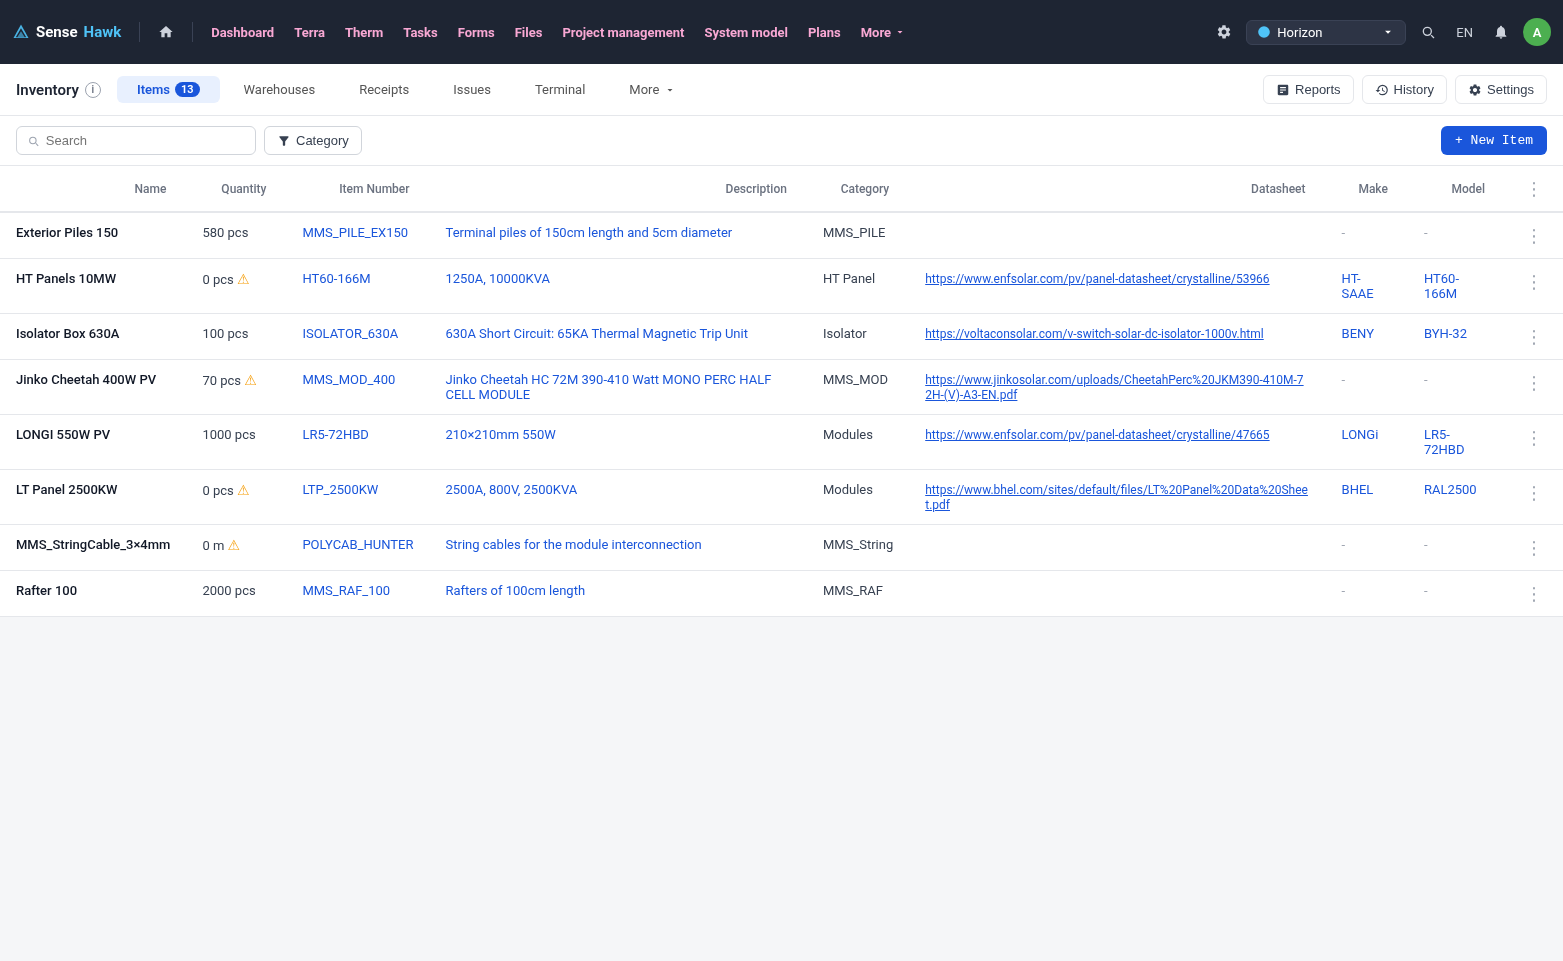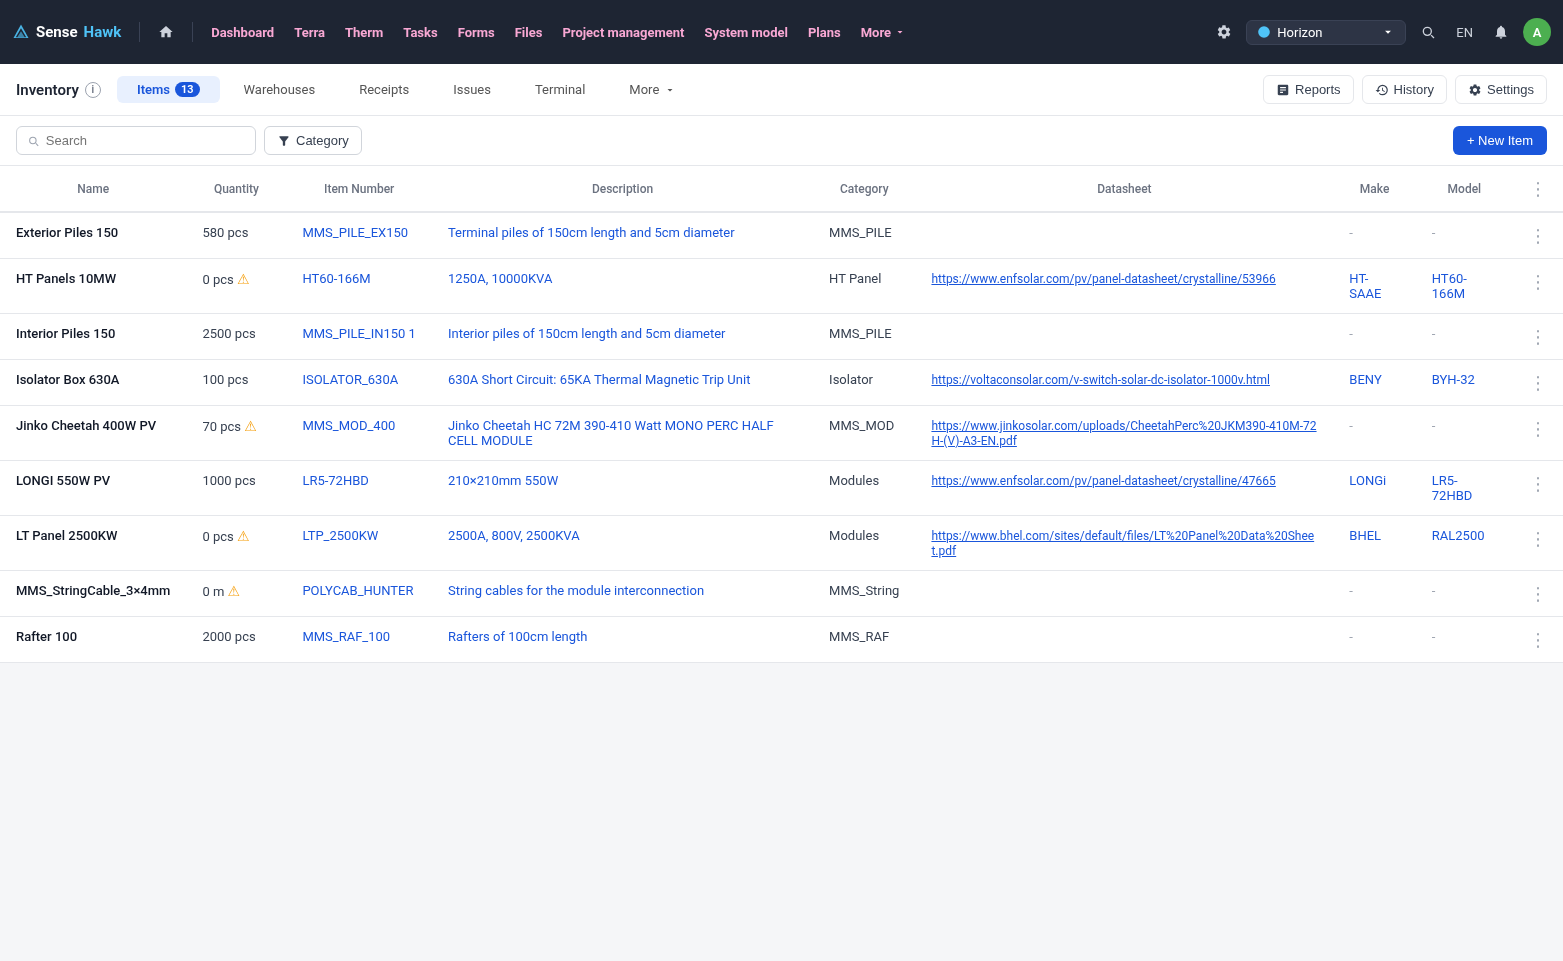--- a/index.html
+++ b/index.html
@@ -108,20 +108,21 @@
     .new-item-btn {
       display: flex; align-items: flex-start; gap: 5px;
       padding: 7px 14px;
       background: #1a56db;
       color: #fff;
       border: none;
       border-radius: 6px;
       cursor: pointer;
       font-size: 13px;
       font-weight: 500;
+      font-family: Liberation Mono, monospace;
     }
 
     
     .toolbar {
       background: #fff;
       padding: 10px 16px;
       display: flex;
       align-items: center;
       gap: 8px;
       border-bottom: 1px solid #e5e7eb;
@@ -157,22 +158,22 @@
     }
     table {
       width: 100%;
       border-collapse: collapse;
       font-size: 13px;
     }
     thead tr {
       border-bottom: 2px solid #e5e7eb;
     }
     thead th {
-      padding: 12px 12px;
-      text-align: center;
+      padding: 12px 20px;
+      text-align: right;
       color: #6b7280;
       font-weight: 500;
       font-size: 12px;
       white-space: nowrap;
       background: #fff;
     }
     tbody tr {
       border-bottom: 1px solid #e5e7eb;
       transition: background 0.1s;
     }
@@ -366,31 +367,20 @@
     <td class="td-qty">0 pcs <span class="warn-icon">⚠</span></td>
     <td class="td-item-num">HT60-166M</td>
     <td><span class="td-desc">1250A, 10000KVA</span></td>
     <td class="td-category">HT Panel</td>
     <td><a class="td-datasheet" href="#">https://www.enfsolar.com/pv/panel-datasheet/crystalline/53966</a></td>
     <td class="td-make"><span class="make-link">HT-SAAE</span></td>
     <td class="td-model"><span class="model-link">HT60-166M</span></td>
     <td class="td-actions"><span class="more-dots">⋮</span></td>
   </tr>
         <tr>
-    <td class="td-name">Interior Piles 150</td>
-    <td class="td-qty">2500 pcs</td>
-    <td class="td-item-num">MMS_PILE_IN150 1</td>
-    <td><span class="td-desc">Interior piles of 150cm length and 5cm diameter</span></td>
-    <td class="td-category">MMS_PILE</td>
-    <td></td>
-    <td class="td-make"><span class="dash-val">-</span></td>
-    <td class="td-model"><span class="dash-val">-</span></td>
-    <td class="td-actions"><span class="more-dots">⋮</span></td>
-  </tr>
-        <tr>
     <td class="td-name">Isolator Box 630A</td>
     <td class="td-qty">100 pcs</td>
     <td class="td-item-num">ISOLATOR_630A</td>
     <td><span class="td-desc">630A Short Circuit: 65KA Thermal Magnetic Trip Unit</span></td>
     <td class="td-category">Isolator</td>
     <td><a class="td-datasheet" href="#">https://voltaconsolar.com/v-switch-solar-dc-isolator-1000v.html</a></td>
     <td class="td-make"><span class="make-link">BENY</span></td>
     <td class="td-model"><span class="model-link">BYH-32</span></td>
     <td class="td-actions"><span class="more-dots">⋮</span></td>
   </tr>

